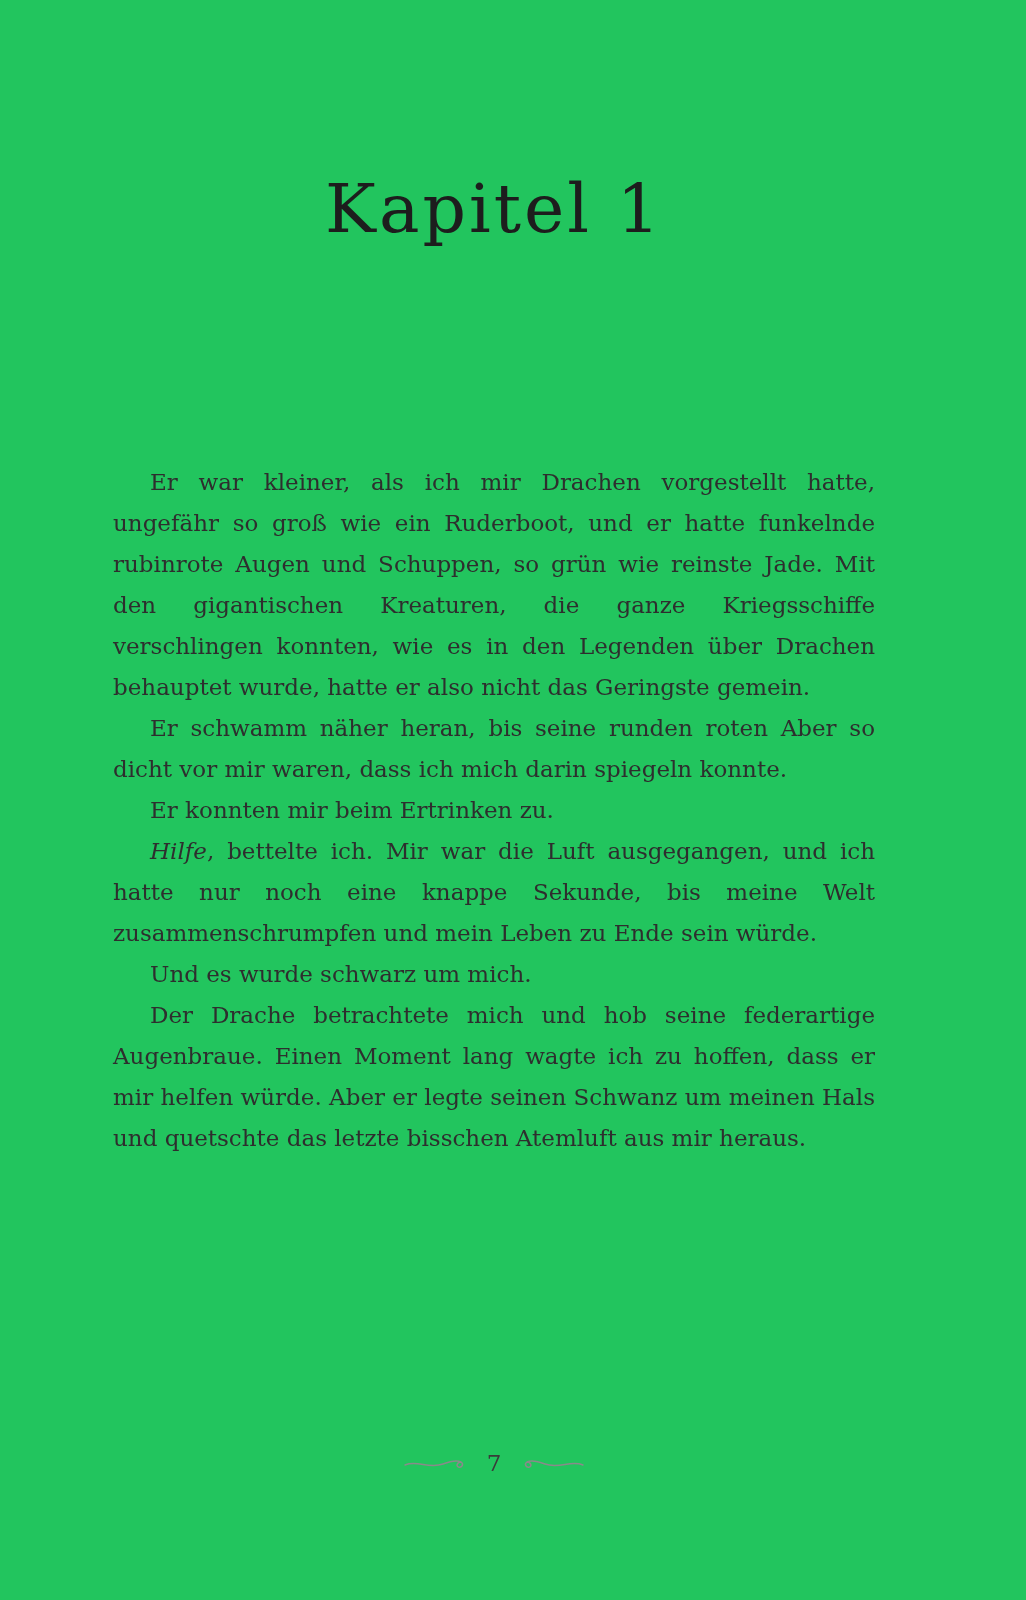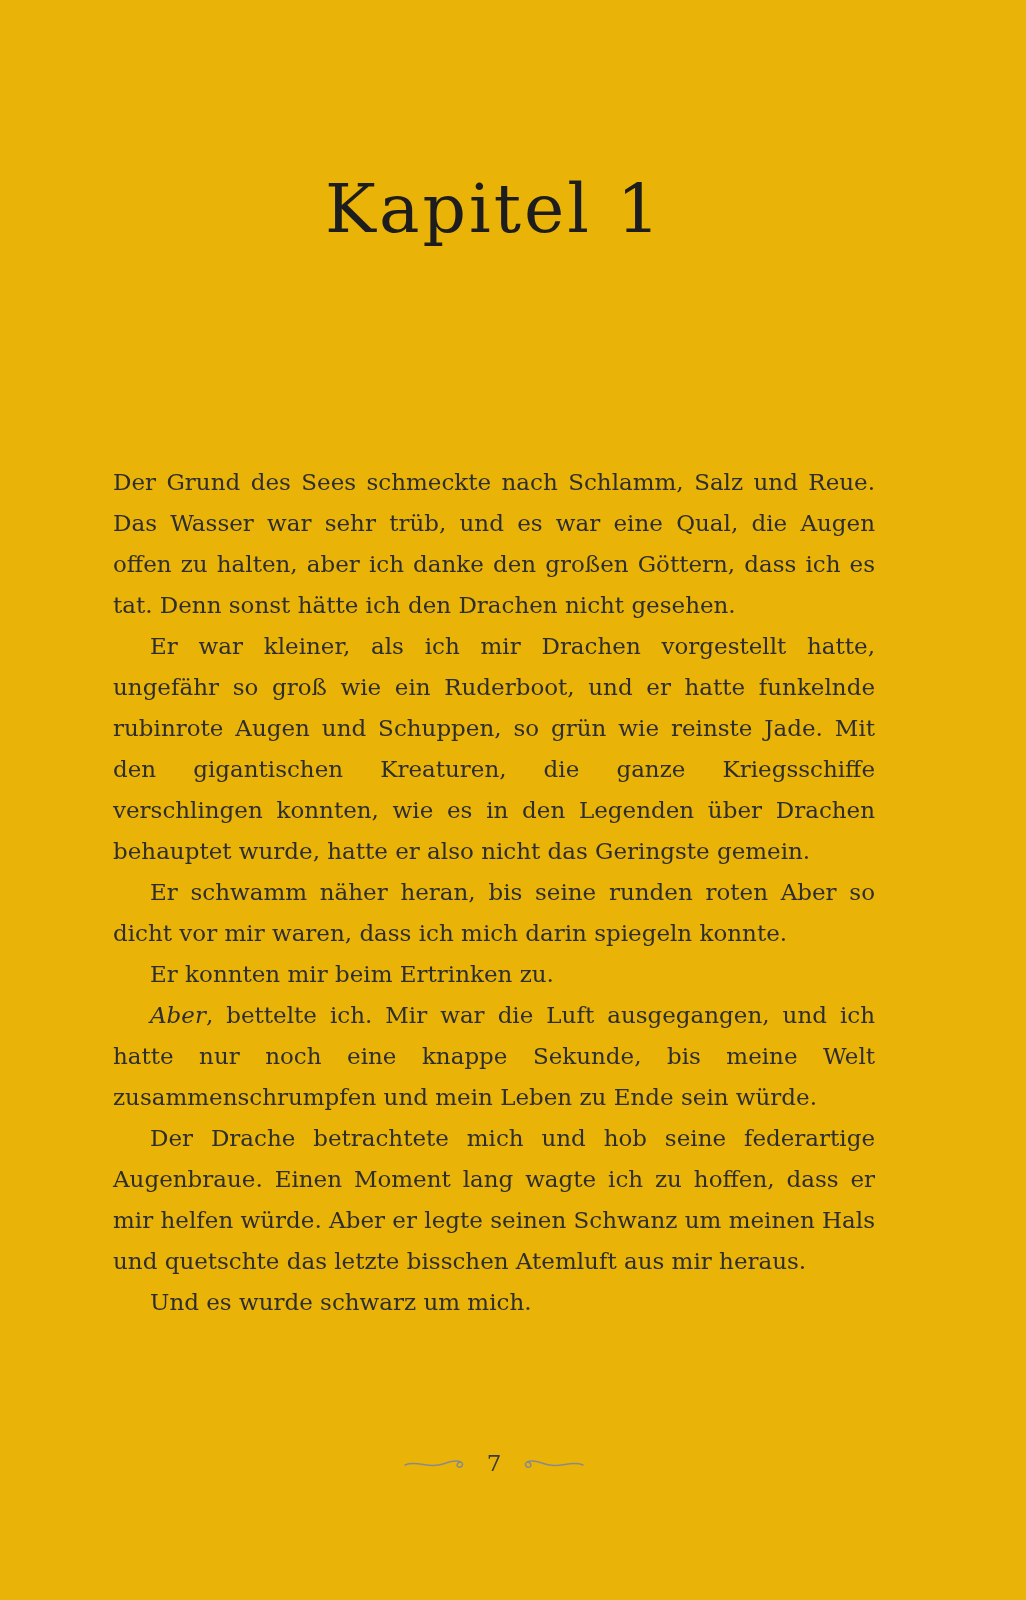--- a/index.html
+++ b/index.html
@@ -5,21 +5,21 @@
   html, body {
     margin: 0;
     padding: 0;
     background: #ffffff;
   }
   .page {
     position: relative;
     width: 1026px;
     height: 1600px;
     margin: 0 auto;
-    background: #eab308;
+    background: #22c55e;
     box-sizing: border-box;
     overflow: hidden;
     font-family: "DejaVu Serif", "Liberation Serif", serif;
     color: #2e2e2e;
   }
   .content {
     position: absolute;
     left: 113px;
     top: 0;
     width: 762px;
@@ -82,33 +82,32 @@
 </head>
 <body>
 
 <div class="page">
   <div class="content">
 
     <h1 class="chapter-title">Kapitel 1</h1>
 
     <div class="body-text">
 
-      <p>Der Grund des Sees schmeckte nach Schlamm, Salz und Reue. Das Wasser war sehr trüb, und es war eine Qual, die Augen offen zu halten, aber ich danke den großen Göttern, dass ich es tat. Denn sonst hätte ich den Drachen nicht gesehen.</p>
 
       <p class="indent">Er war kleiner, als ich mir Drachen vorgestellt hatte, ungefähr so groß wie ein Ruderboot, und er hatte funkelnde rubinrote Augen und Schuppen, so grün wie reinste Jade. Mit den gigantischen Kreaturen, die ganze Kriegsschiffe verschlingen konnten, wie es in den Legenden über Drachen behauptet wurde, hatte er also nicht das Geringste gemein.</p>
 
       <p class="indent">Er schwamm näher heran, bis seine runden roten Aber so dicht vor mir waren, dass ich mich darin spiegeln konnte.</p>
 
       <p class="indent">Er konnten mir beim Ertrinken zu.</p>
 
-      <p class="indent"><span class="italic">Aber</span><span>, bettelte ich. Mir war die Luft ausgegangen, und ich hatte nur noch eine knappe Sekunde, bis meine Welt zusammenschrumpfen und mein Leben zu Ende sein würde.</span></p>
+      <p class="indent"><span class="italic">Hilfe</span><span>, bettelte ich. Mir war die Luft ausgegangen, und ich hatte nur noch eine knappe Sekunde, bis meine Welt zusammenschrumpfen und mein Leben zu Ende sein würde.</span></p>
+
+      <p class="indent">Und es wurde schwarz um mich.</p>
 
       <p class="indent">Der Drache betrachtete mich und hob seine federartige Augenbraue. Einen Moment lang wagte ich zu hoffen, dass er mir helfen würde. Aber er legte seinen Schwanz um meinen Hals und quetschte das letzte bisschen Atemluft aus mir heraus.</p>
-
-      <p class="indent">Und es wurde schwarz um mich.</p>
 
     </div>
   </div>
 
   <div class="footer">
     <span class="flourish left">
       <svg width="66" height="16" viewBox="0 0 66 16">
         <path d="M2 9 C 14 4, 26 13, 40 8 C 48 5, 54 4, 58 6 C 61 8, 59 12, 55.5 11 C 53 10, 54 6, 58 6" fill="none" stroke="#8a8a8a" stroke-width="1.5" stroke-linecap="round"></path>
       </svg>
     </span>

